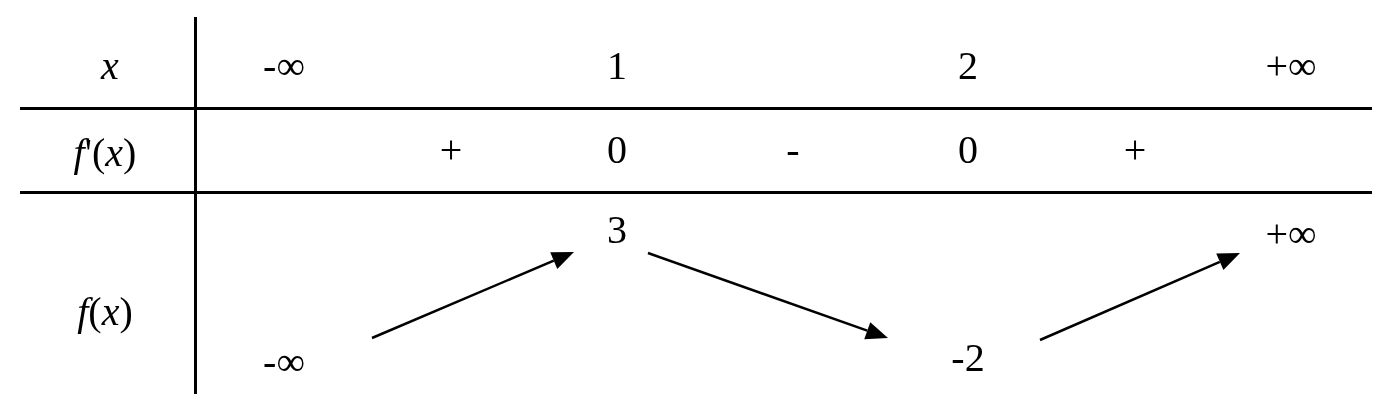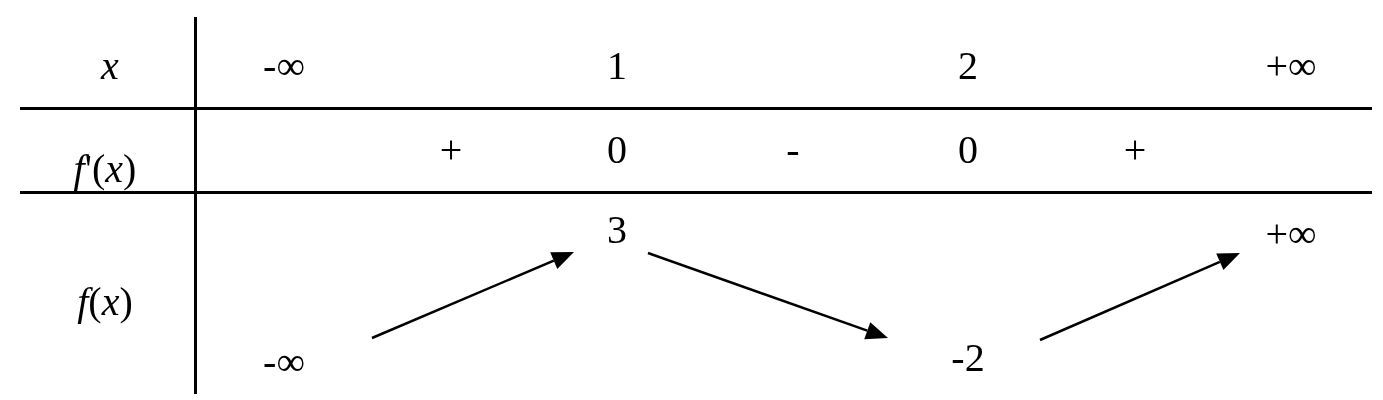--- a/index.html
+++ b/index.html
@@ -19,25 +19,25 @@
 <body>
 
 <div>
 
   <div class="line vline"></div>
   <div class="line hline1"></div>
   <div class="line hline2"></div>
 
   <span class="lbl it" style="left:110px; top:66px;">x</span>
 
-  <span class="lbl" style="left:105px; top:169px;">
+  <span class="lbl" style="left:105px; top:153px;">
     <span class="it">f</span><span>'</span><span>(</span><span class="it">x</span><span>)</span>
   </span>
 
-  <span class="lbl" style="left:105px; top:302px;">
+  <span class="lbl" style="left:105px; top:312px;">
     <span class="it">f</span><span>(</span><span class="it">x</span><span>)</span>
   </span>
 
   <span class="lbl math" style="left:284px; top:66px;">-∞</span>
   <span class="lbl math" style="left:617px; top:66px;">1</span>
   <span class="lbl math" style="left:968px; top:66px;">2</span>
   <span class="lbl math" style="left:1291px; top:66px;">+∞</span>
 
   <span class="lbl math" style="left:451px; top:150px;">+</span>
   <span class="lbl math" style="left:617px; top:150px;">0</span>

